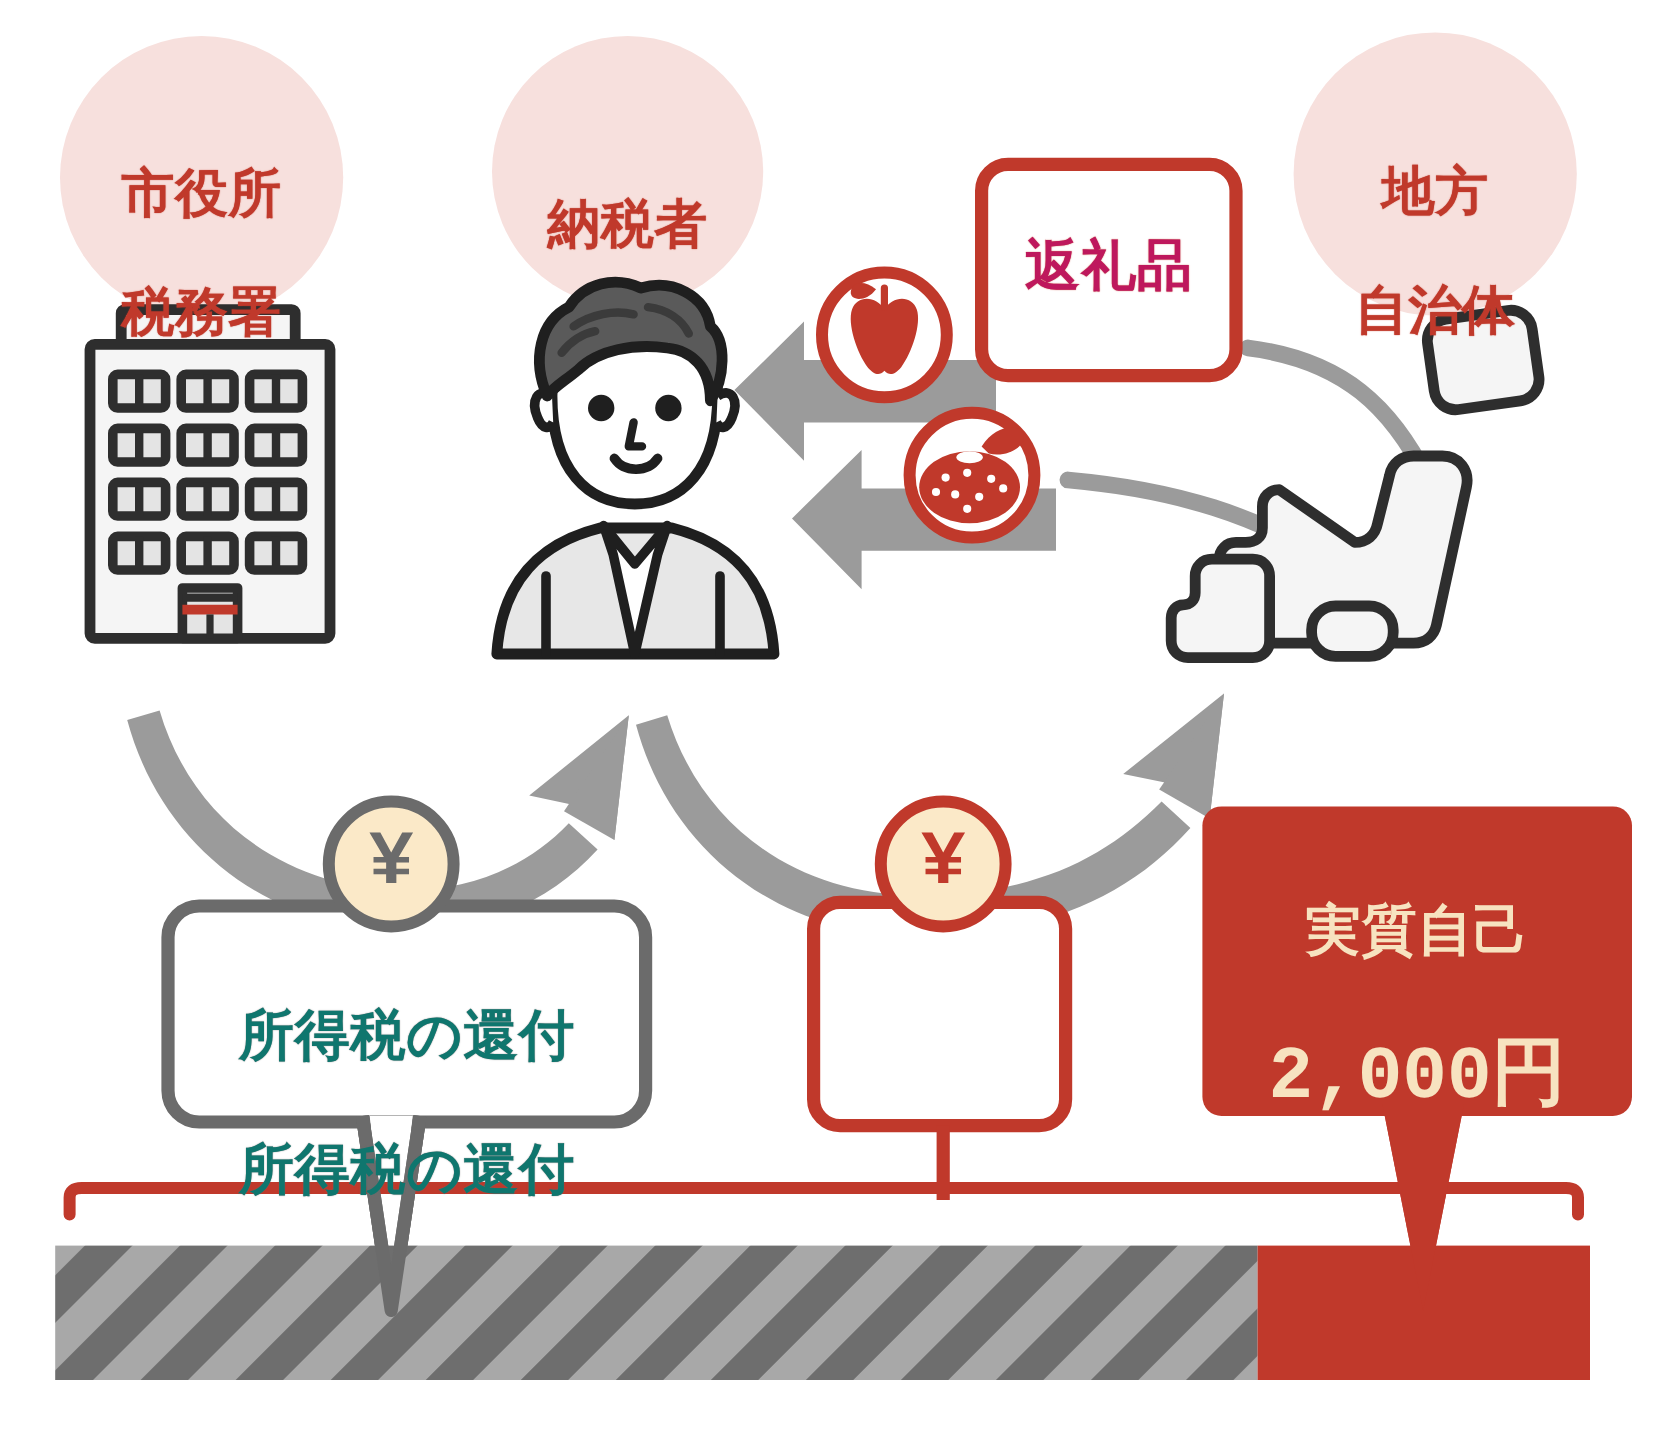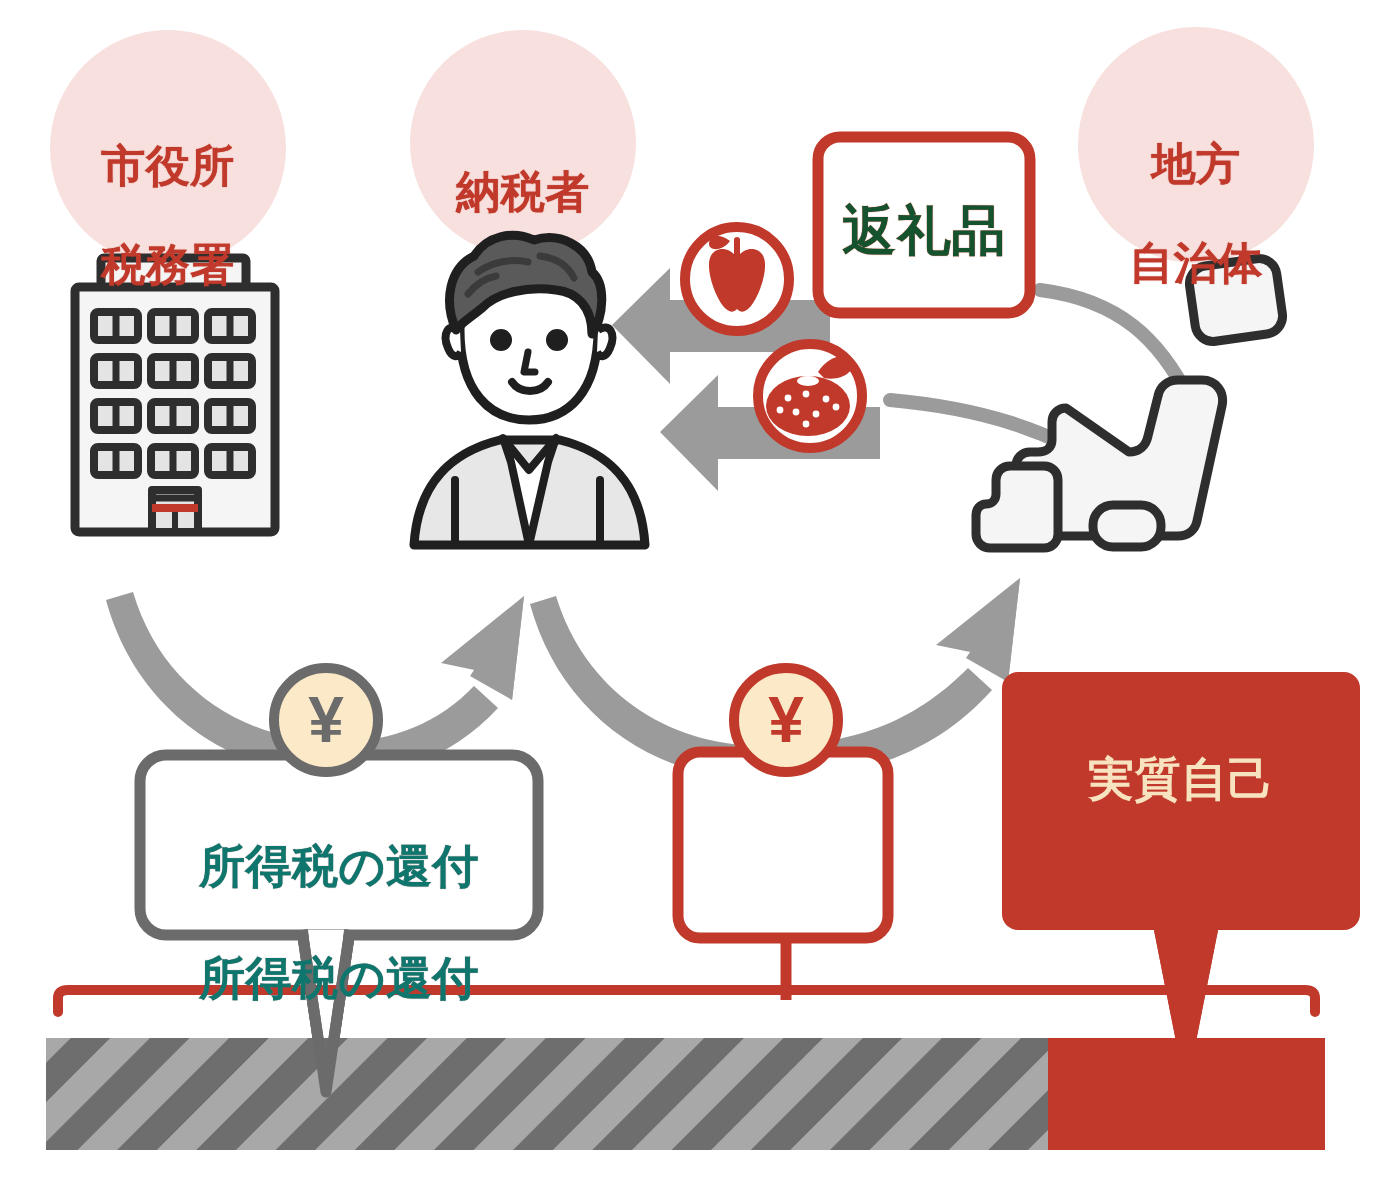--- a/index.html
+++ b/index.html
@@ -4,33 +4,33 @@
 <title>Furusato Nozei Diagram</title>
 <style>
   html,body{margin:0;padding:0;}
   body{
     width:1400px;height:1200px;
     background:#ffffff;
     font-family:"Liberation Sans","DejaVu Sans",sans-serif;
     overflow:hidden;
     position:relative;
   }
-  #stage{position:absolute;left:0;top:0;width:1400px;height:1200px;}
+  #stage{position:absolute;left:0;top:0;width:1400px;height:1200px;font-family:Liberation Mono, monospace;}
   svg.layer{position:absolute;left:0;top:0;width:1400px;height:1200px;overflow:visible;}
 
   
   .lbl{position:absolute;text-align:center;line-height:1.12;font-weight:700;
        letter-spacing:0.5px;white-space:pre-line;}
 
   .circle-label{
     color:#c0392b;font-size:44px;font-weight:700;
     text-shadow:0 0 1px #c0392b;
   }
 
-  .box-title{color:#14532d;font-size:54px;font-weight:700;text-shadow:0 0 1px #c0392b;}
+  .box-title{color:#be185d;font-size:46px;font-weight:700;text-shadow:0 0 1px #c0392b;}
 
   .gray-box-text{color:#0f766e;font-size:46px;font-weight:700;text-shadow:0 0 1px #6b6b6b;}
 
   .red-box-text{color:#f7e3c0;font-size:46px;font-weight:700;text-align:center;}
   .red-box-amount{color:#f7e3c0;font-size:62px;font-weight:700;letter-spacing:0px;}
 
   .coin-glyph{position:absolute;font-size:64px;font-weight:700;text-align:center;line-height:1;}
 </style>
 </head>
 <body>
@@ -228,18 +228,19 @@
   <div class="lbl box-title" style="left:818px;top:200px;width:212px;">返礼品</div>
 
   <div class="lbl gray-box-text" style="left:140px;top:782px;width:398px;line-height:1.22;">
     <div>所得税の還付</div>
     <div>所得税の還付</div>
   </div>
 
 
   <div class="lbl red-box-text" style="left:1002px;top:700px;width:358px;line-height:1.16;">
     <div>実質自己</div>
+    <div class="red-box-amount" style="margin-top:2px;">2,000円</div>
   </div>
 
   <div class="coin-glyph" style="left:276px;top:688px;width:100px;color:#6b6b6b;">¥</div>
   <div class="coin-glyph" style="left:736px;top:688px;width:100px;color:#c0392b;">¥</div>
 
 </div>
 
 </body></html>

